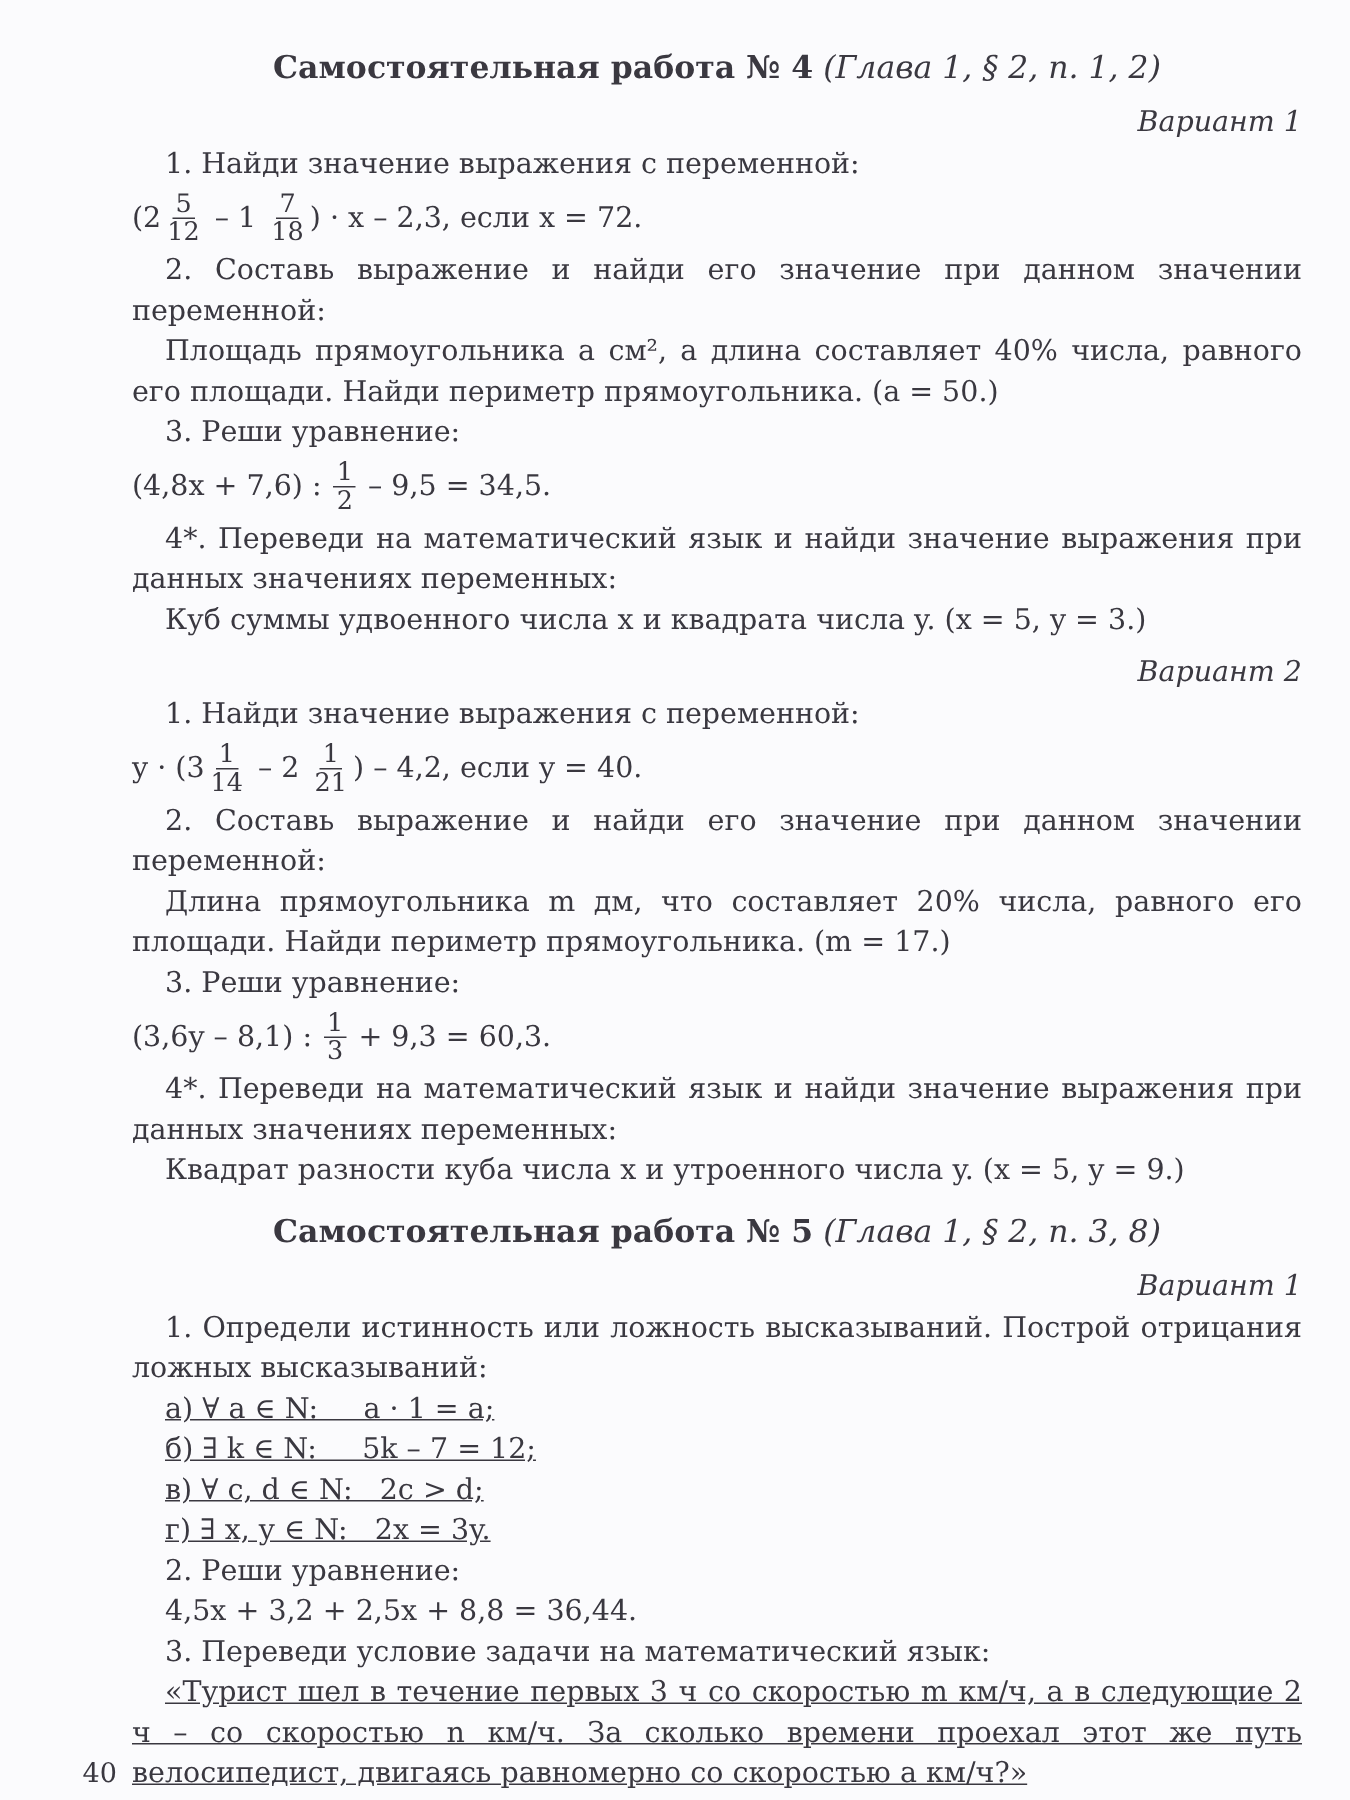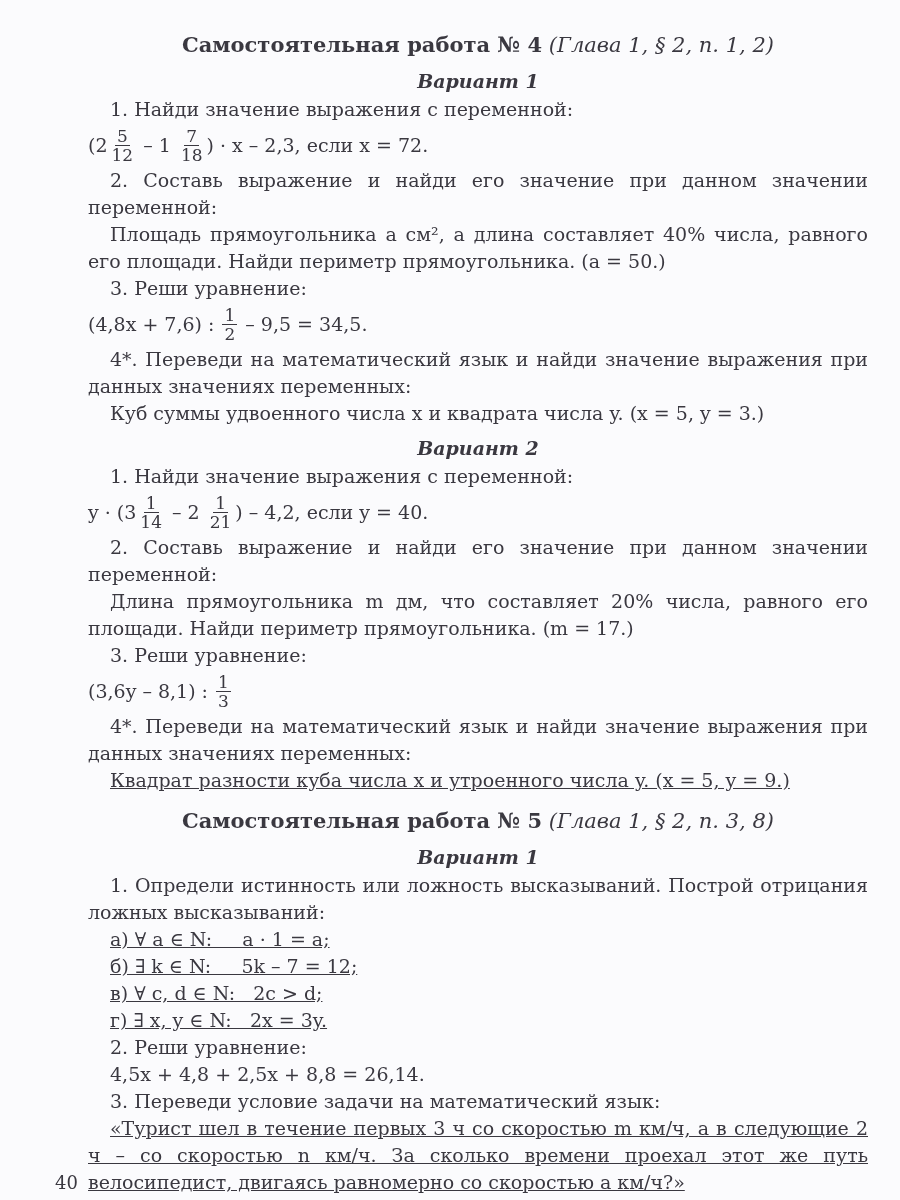--- a/index.html
+++ b/index.html
@@ -12,21 +12,21 @@
     position: relative;
   }
   .page { position: absolute; left: 88px; top: 30px; width: 780px; }
   .title {
     text-align: center; font-size: 21px; margin: 0 0 6px 0; line-height: 30px;
     font-family: "DejaVu Serif", serif;
   }
   .title b { font-weight: bold; }
   .title i { font-style: italic; font-weight: normal; }
   .variant {
-    text-align: center; font-weight: bold; font-style: italic;
+    text-align: right; font-weight: normal; font-style: italic;
     font-size: 19px; margin: 0; line-height: 30px;
   }
   .p { margin: 0; line-height: 27px; text-align: justify; }
   .math { line-height: 44px; margin: 0; height: 44px; display: flex; align-items: center; }
   .frac {
     display: inline-flex; flex-direction: column; align-items: center;
     vertical-align: middle; font-size: 17px; line-height: 18px; margin: 0 2px;
   }
   .frac .num { border-bottom: 1.4px solid #3a3840; padding: 0 2px; }
   .frac .den { padding: 0 2px; }
@@ -95,37 +95,38 @@
   </div>
   <p class="p" style="text-indent:22px;">2. Составь выражение и найди его значение при данном значении переменной:</p>
   <p class="p" style="text-indent:22px;">Длина прямоугольника m дм, что составляет 20% числа, равного его площади. Найди периметр прямоугольника. (m = 17.)</p>
   <p class="p" style="padding-left:22px;">3. Реши уравнение:</p>
   <div class="math">
     <span style="white-space:pre">(3,6y – 8,1) : </span>
     <span class="frac">
         <span class="num">1</span>
         <span class="den">3</span>
       </span>
+    <span style="white-space:pre"> + 9,3 = 60,3.</span>
   </div>
   <p class="p" style="text-indent:22px;">4*. Переведи на математический язык и найди значение выражения при данных значениях переменных:</p>
-  <p class="p" style="padding-left:22px;text-decoration:underline;">Квадрат разности куба числа x и утроенного числа y. (x = 5, y = 9.)</p>
+  <p class="p" style="padding-left:22px;">Квадрат разности куба числа x и утроенного числа y. (x = 5, y = 9.)</p>
 
   <div class="gap" style="height:12px"></div>
 
   <div class="title">
     <b>Самостоятельная работа № 5</b>
     <i>(Глава 1, § 2, п. 3, 8)</i>
   </div>
   <div class="variant">Вариант 1</div>
 
   <p class="p" style="text-indent:22px;">1. Определи истинность или ложность высказываний. Построй отрицания ложных высказываний:</p>
   <p class="list-item" style="padding-left:22px;white-space:pre">а) ∀ a ∈ N:     a · 1 = a;</p>
   <p class="list-item" style="padding-left:22px;white-space:pre">б) ∃ k ∈ N:     5k – 7 = 12;</p>
   <p class="list-item" style="padding-left:22px;white-space:pre">в) ∀ c, d ∈ N:   2c &gt; d;</p>
   <p class="list-item" style="padding-left:22px;white-space:pre">г) ∃ x, y ∈ N:   2x = 3y.</p>
   <p class="p" style="padding-left:22px;">2. Реши уравнение:</p>
-  <p class="p" style="padding-left:22px;">4,5x + 4,8 + 2,5x + 8,8 = 26,14.</p>
+  <p class="p" style="padding-left:22px;">4,5x + 3,2 + 2,5x + 8,8 = 36,44.</p>
   <p class="p" style="padding-left:22px;">3. Переведи условие задачи на математический язык:</p>
   <p class="p" style="text-indent:22px;text-decoration:underline;">«Турист шел в течение первых 3 ч со скоростью m км/ч, а в следующие 2 ч – со скоростью n км/ч. За сколько времени проехал этот же путь велосипедист, двигаясь равномерно со скоростью a км/ч?»</p>
   <p class="p" style="text-indent:22px;">4*. Сумма цифр трехзначного числа равна 8, а произведение – 12. Какое это число? Найди все возможные варианты.</p>
 </div>
 
 <div class="pagenum">40</div>
 
 </body></html>

